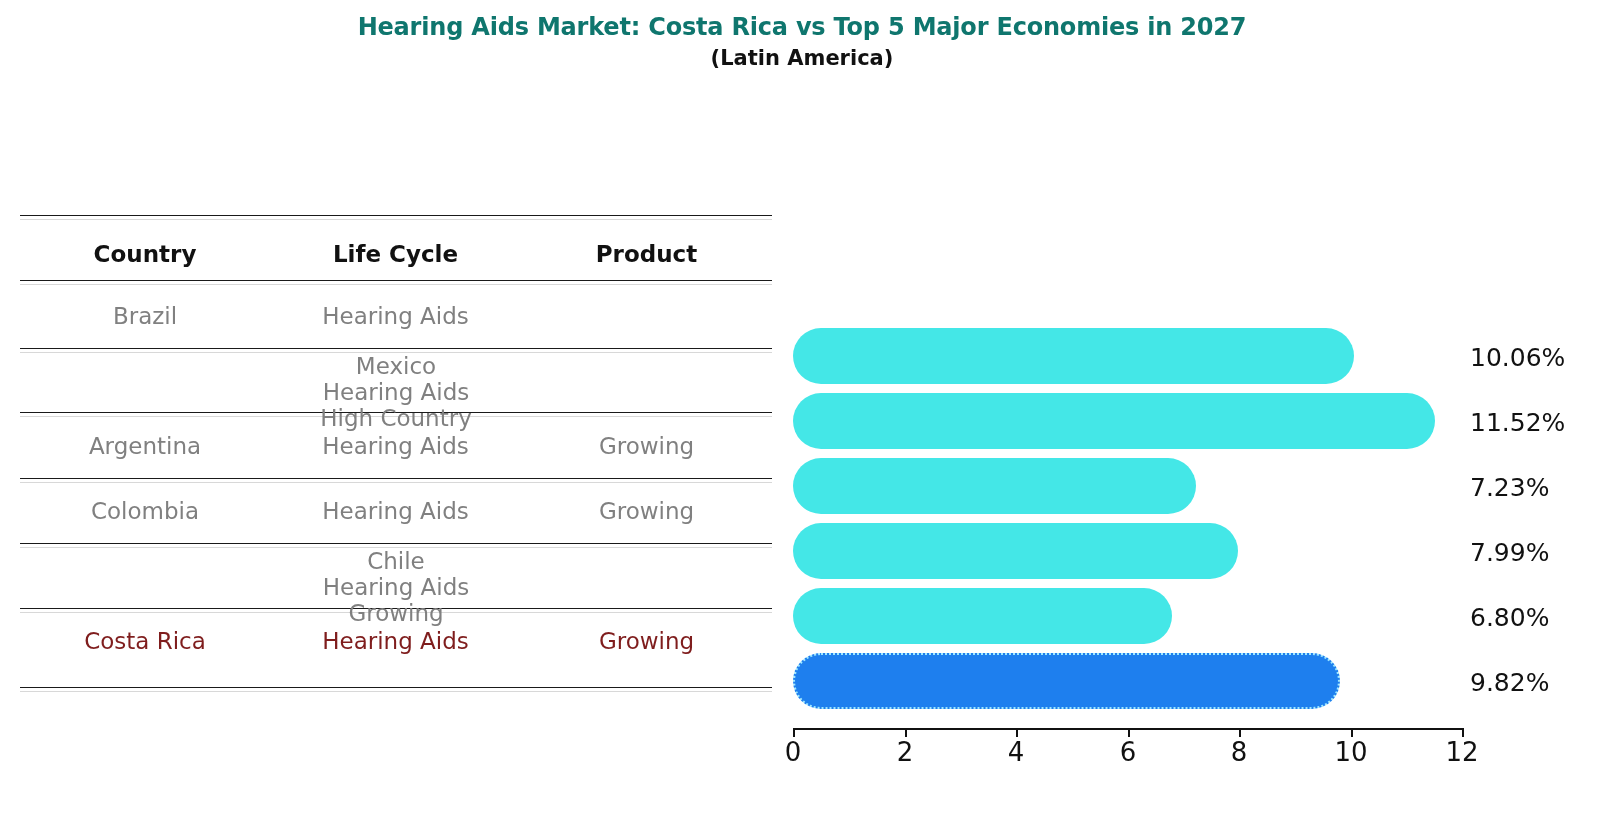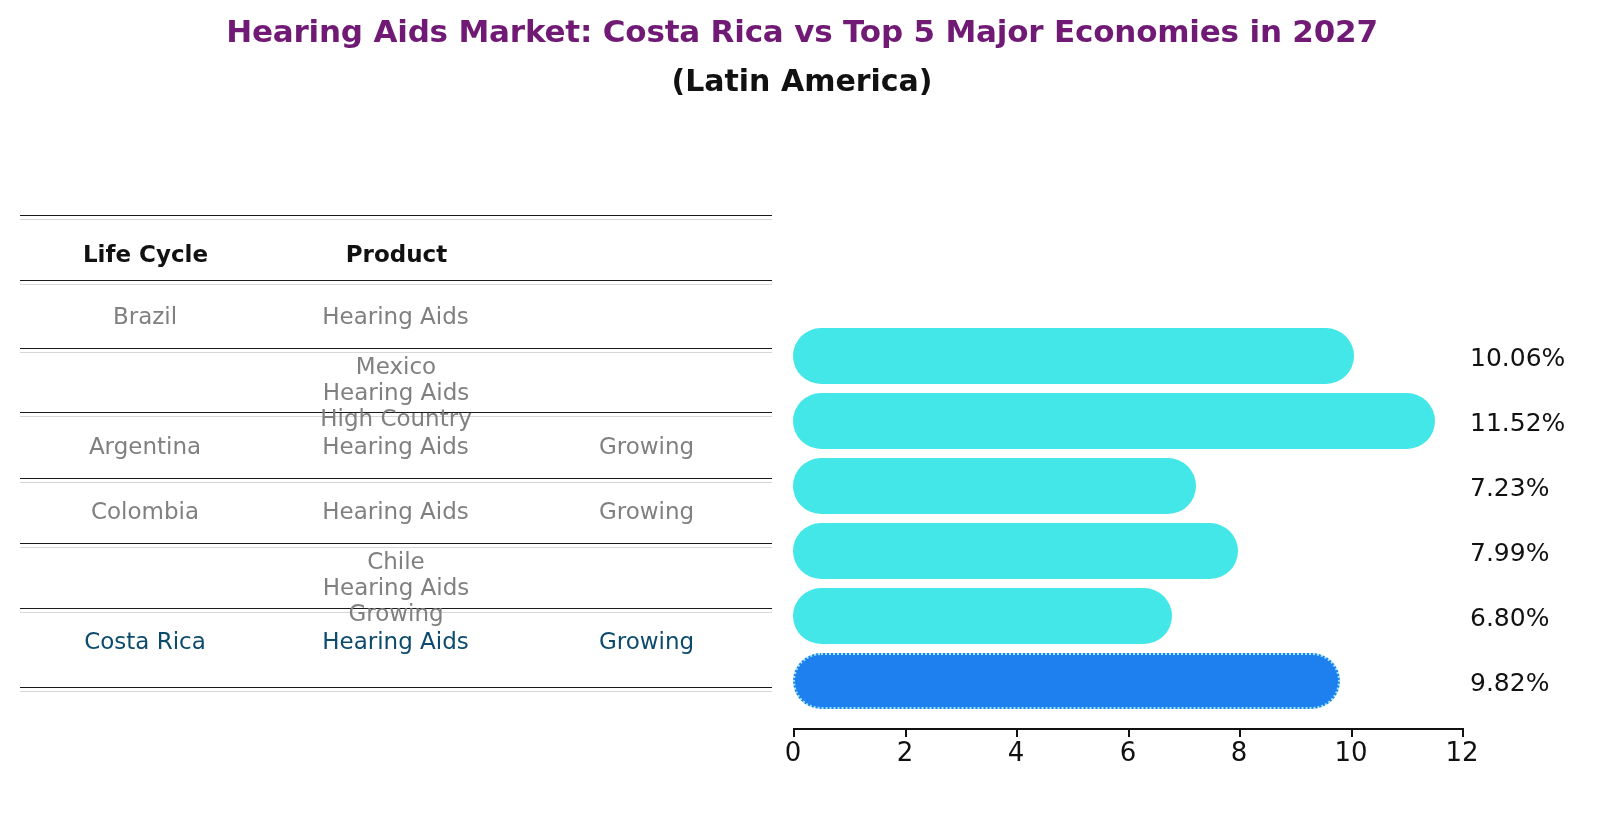--- a/index.html
+++ b/index.html
@@ -17,30 +17,30 @@
 
   
   #title-block {
     position: absolute;
     left: 0;
     top: 12px;
     width: 1604px;
     text-align: center;
   }
   #chart-title {
-    font-size: 31px;
+    font-size: 24px;
     font-weight: bold;
-    color: #701a75;
+    color: #0f766e;
     letter-spacing: -0.2px;
     line-height: 1.25;
     white-space: nowrap;
   }
   #chart-subtitle {
-    margin-top: 12px;
-    font-size: 30px;
+    margin-top: 4px;
+    font-size: 21px;
     font-weight: bold;
     color: #111111;
     line-height: 1.2;
   }
 
   
   #table-panel {
     position: absolute;
     left: 20px;
     top: 215px;
@@ -78,21 +78,21 @@
   }
   .c-country { width: 250px; }
   .c-product { width: 251px; }
   .c-life    { width: 251px; }
   .trow.header .tcell {
     font-weight: bold;
     color: #111111;
     font-size: 23px;
   }
   .trow.highlight .tcell {
-    color: #0c4a6e;
+    color: #7f1d1d;
   }
 
   
   #chart-panel {
     position: absolute;
     left: 0;
     top: 0;
     width: 1604px;
     height: 823px;
     pointer-events: none;
@@ -160,20 +160,21 @@
   <div class="tline dbl" style="top:0px;"></div>
   <div class="tline dbl" style="top:65px;"></div>
   <div class="tline dbl" style="top:133px;"></div>
   <div class="tline dbl" style="top:197px;"></div>
   <div class="tline dbl" style="top:263px;"></div>
   <div class="tline dbl" style="top:328px;"></div>
   <div class="tline dbl" style="top:393px;"></div>
   <div class="tline dbl" style="top:472px;"></div>
 
   <div class="trow header" style="top:15px;height:48px;">
+    <div class="tcell c-country">Country</div>
     <div class="tcell c-life">Life Cycle</div>
     <div class="tcell c-product">Product</div>
   </div>
 
   <div class="trow" style="top:73px;height:56px;">
     <div class="tcell c-country">Brazil</div>
     <div class="tcell c-product">Hearing Aids</div>
   </div>
 
   <div class="trow" style="top:138px;height:56px;flex-direction:column;">

